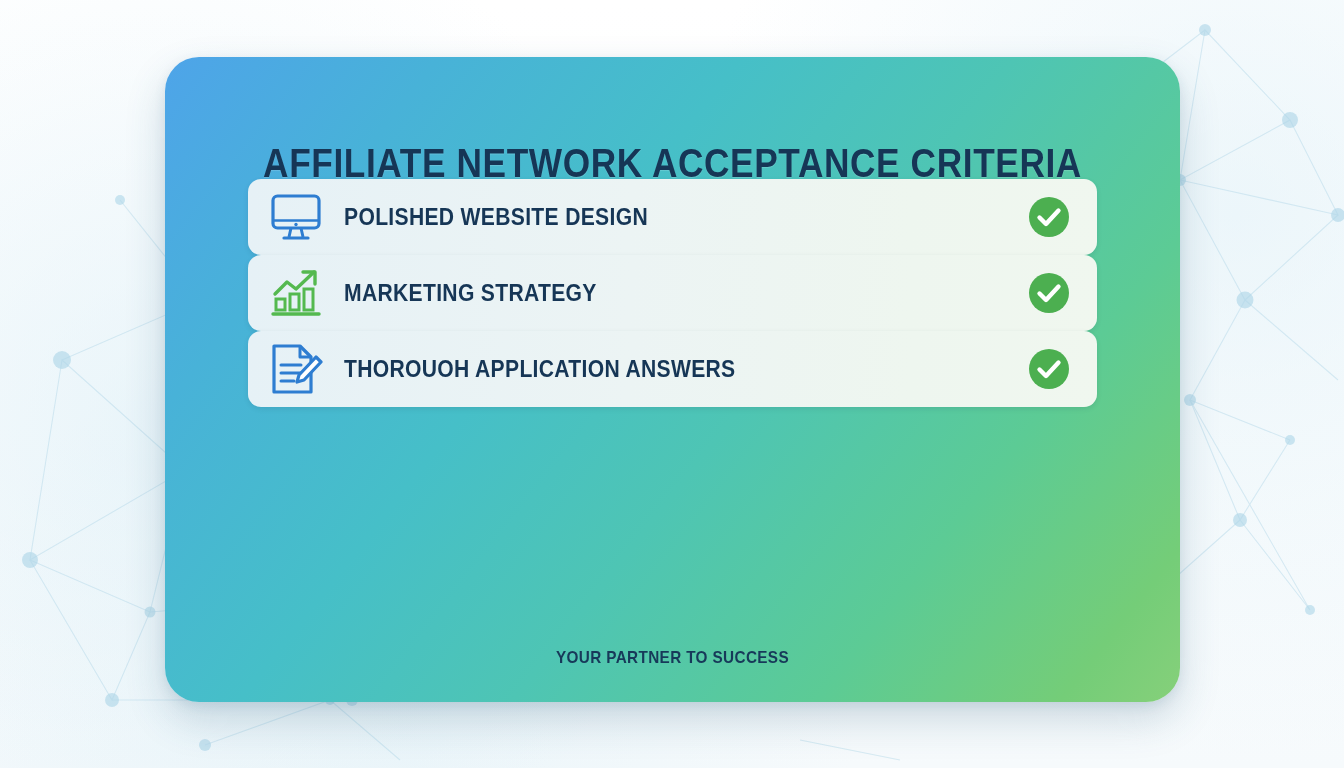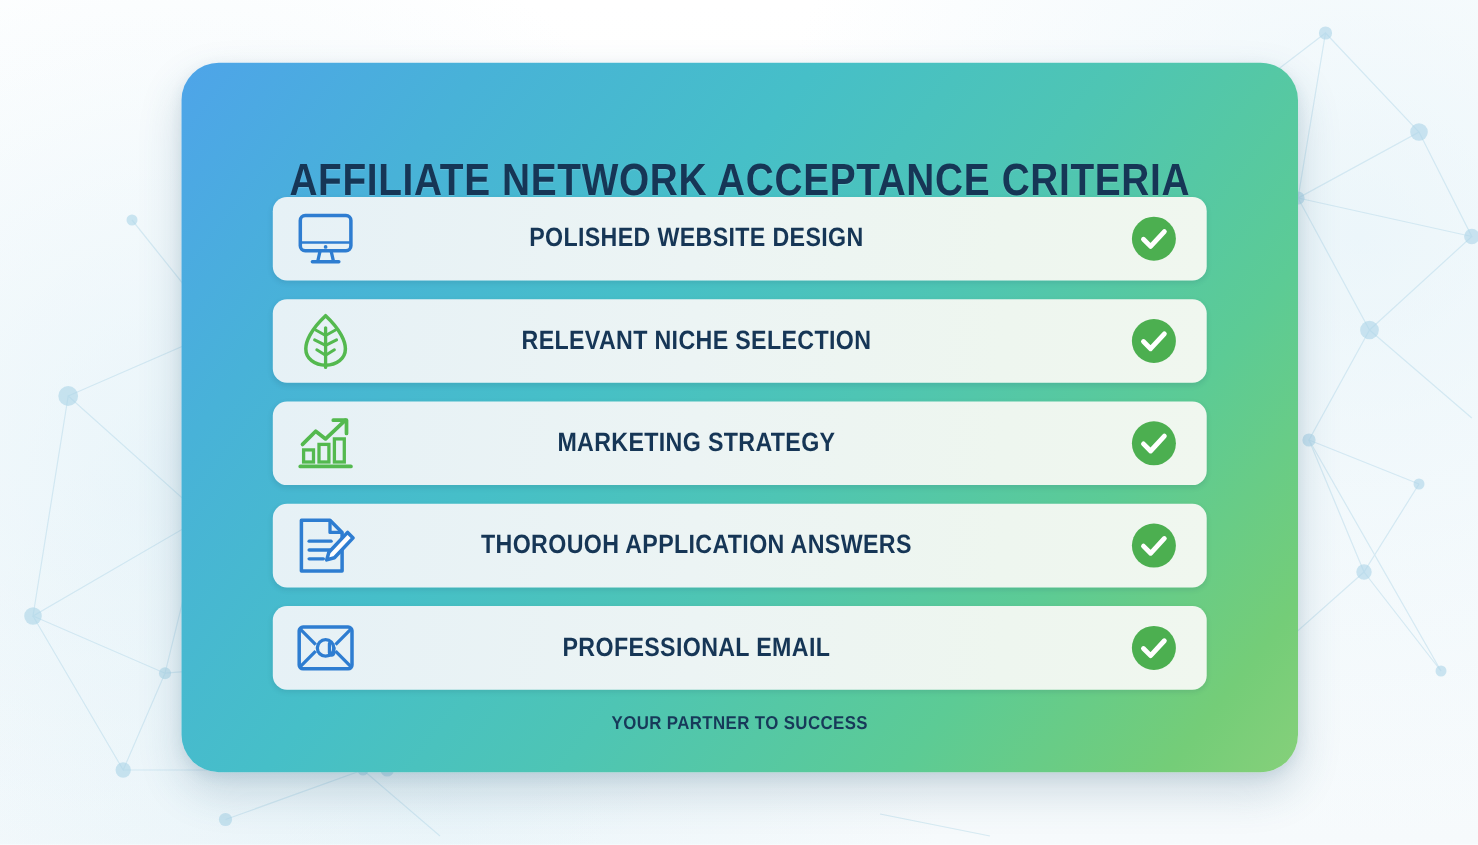--- a/index.html
+++ b/index.html
@@ -65,25 +65,23 @@
     position:absolute;
     left:83px; top:122px;
     width:849px;
   }
 
   .criteria-row {
     position:relative;
     display:flex;
     align-items:center;
     height:76px;
-    margin-bottom:17px;
     border-radius:13px;
     background:linear-gradient(95deg,#e6f1f6 0%,#ecf4f4 45%,#eef6ef 78%,#f0f7ef 100%);
     box-shadow:0 2px 5px rgba(30,70,95,0.13);
-    text-align:center;
   }
 
   .row-icon {
     width:96px;
     min-width:96px;
     display:flex;
     align-items:center;
     justify-content:center;
   }
 
@@ -189,36 +187,20 @@
         </span>
         <span class="row-label">POLISHED WEBSITE DESIGN</span>
         <span class="row-check">
           <svg width="42" height="42" viewBox="0 0 42 42">
             <circle cx="21" cy="21" r="20" fill="#4caf50"></circle>
             <path d="M11.5 21.5 L18 28 L30.5 14.5" stroke="#ffffff" stroke-width="4.4" fill="none" stroke-linecap="round" stroke-linejoin="round"></path>
           </svg>
         </span>
       </div>
 
-      <div class="criteria-row">
-        <span class="row-icon">
-          <svg width="48" height="52" viewBox="0 0 48 52" fill="none">
-            <path d="M24 3 C10 16 6 27 6 33 C6 42 14 48 24 48 C34 48 42 42 42 33 C42 27 38 16 24 3 Z" stroke="#54b94f" stroke-width="3.2" stroke-linejoin="round"></path>
-            <line x1="24" y1="14" x2="24" y2="50" stroke="#54b94f" stroke-width="3" stroke-linecap="round"></line>
-            <path d="M24 21 L15 16 M24 21 L33 16 M24 30 L14 25 M24 30 L34 25 M24 39 L16 34 M24 39 L32 34" stroke="#54b94f" stroke-width="2.7" stroke-linecap="round"></path>
-          </svg>
-        </span>
-        <span class="row-label">RELEVANT NICHE SELECTION</span>
-        <span class="row-check">
-          <svg width="42" height="42" viewBox="0 0 42 42">
-            <circle cx="21" cy="21" r="20" fill="#4caf50"></circle>
-            <path d="M11.5 21.5 L18 28 L30.5 14.5" stroke="#ffffff" stroke-width="4.4" fill="none" stroke-linecap="round" stroke-linejoin="round"></path>
-          </svg>
-        </span>
-      </div>
 
       <div class="criteria-row">
         <span class="row-icon">
           <svg width="52" height="50" viewBox="0 0 52 50" fill="none">
             <path d="M5 26 L17 14 L26 21 L44 4" stroke="#54b94f" stroke-width="3.4" stroke-linecap="round" stroke-linejoin="round"></path>
             <path d="M33 4 H45 V16" stroke="#54b94f" stroke-width="3.4" stroke-linecap="round" stroke-linejoin="round"></path>
             <rect x="6" y="31" width="9" height="11" stroke="#54b94f" stroke-width="3"></rect>
             <rect x="20" y="26" width="9" height="16" stroke="#54b94f" stroke-width="3"></rect>
             <rect x="34" y="21" width="9" height="21" stroke="#54b94f" stroke-width="3"></rect>
             <line x1="3" y1="46" x2="49" y2="46" stroke="#54b94f" stroke-width="3.4" stroke-linecap="round"></line>
@@ -246,36 +228,19 @@
         </span>
         <span class="row-label">THOROUOH APPLICATION ANSWERS</span>
         <span class="row-check">
           <svg width="42" height="42" viewBox="0 0 42 42">
             <circle cx="21" cy="21" r="20" fill="#4caf50"></circle>
             <path d="M11.5 21.5 L18 28 L30.5 14.5" stroke="#ffffff" stroke-width="4.4" fill="none" stroke-linecap="round" stroke-linejoin="round"></path>
           </svg>
         </span>
       </div>
 
-      <div class="criteria-row">
-        <span class="row-icon">
-          <svg width="54" height="46" viewBox="0 0 54 46" fill="none">
-            <rect x="3" y="4" width="48" height="38" rx="3.5" stroke="#2e7dd1" stroke-width="3.2"></rect>
-            <path d="M4 6 L18 20 M50 6 L36 20 M4 40 L18 26 M50 40 L36 26" stroke="#2e7dd1" stroke-width="3"></path>
-            <circle cx="27" cy="23" r="7.5" stroke="#2e7dd1" stroke-width="3"></circle>
-            <path d="M34.5 23 V27 C34.5 30 31 30.5 30.5 27.5 V19" stroke="#2e7dd1" stroke-width="3" fill="none" stroke-linecap="round"></path>
-          </svg>
-        </span>
-        <span class="row-label">PROFESSIONAL EMAIL</span>
-        <span class="row-check">
-          <svg width="42" height="42" viewBox="0 0 42 42">
-            <circle cx="21" cy="21" r="20" fill="#4caf50"></circle>
-            <path d="M11.5 21.5 L18 28 L30.5 14.5" stroke="#ffffff" stroke-width="4.4" fill="none" stroke-linecap="round" stroke-linejoin="round"></path>
-          </svg>
-        </span>
-      </div>
 
     </div>
 
     <div id="card-footer">YOUR PARTNER TO SUCCESS</div>
 
   </div>
 </div>
 
 </body></html>

